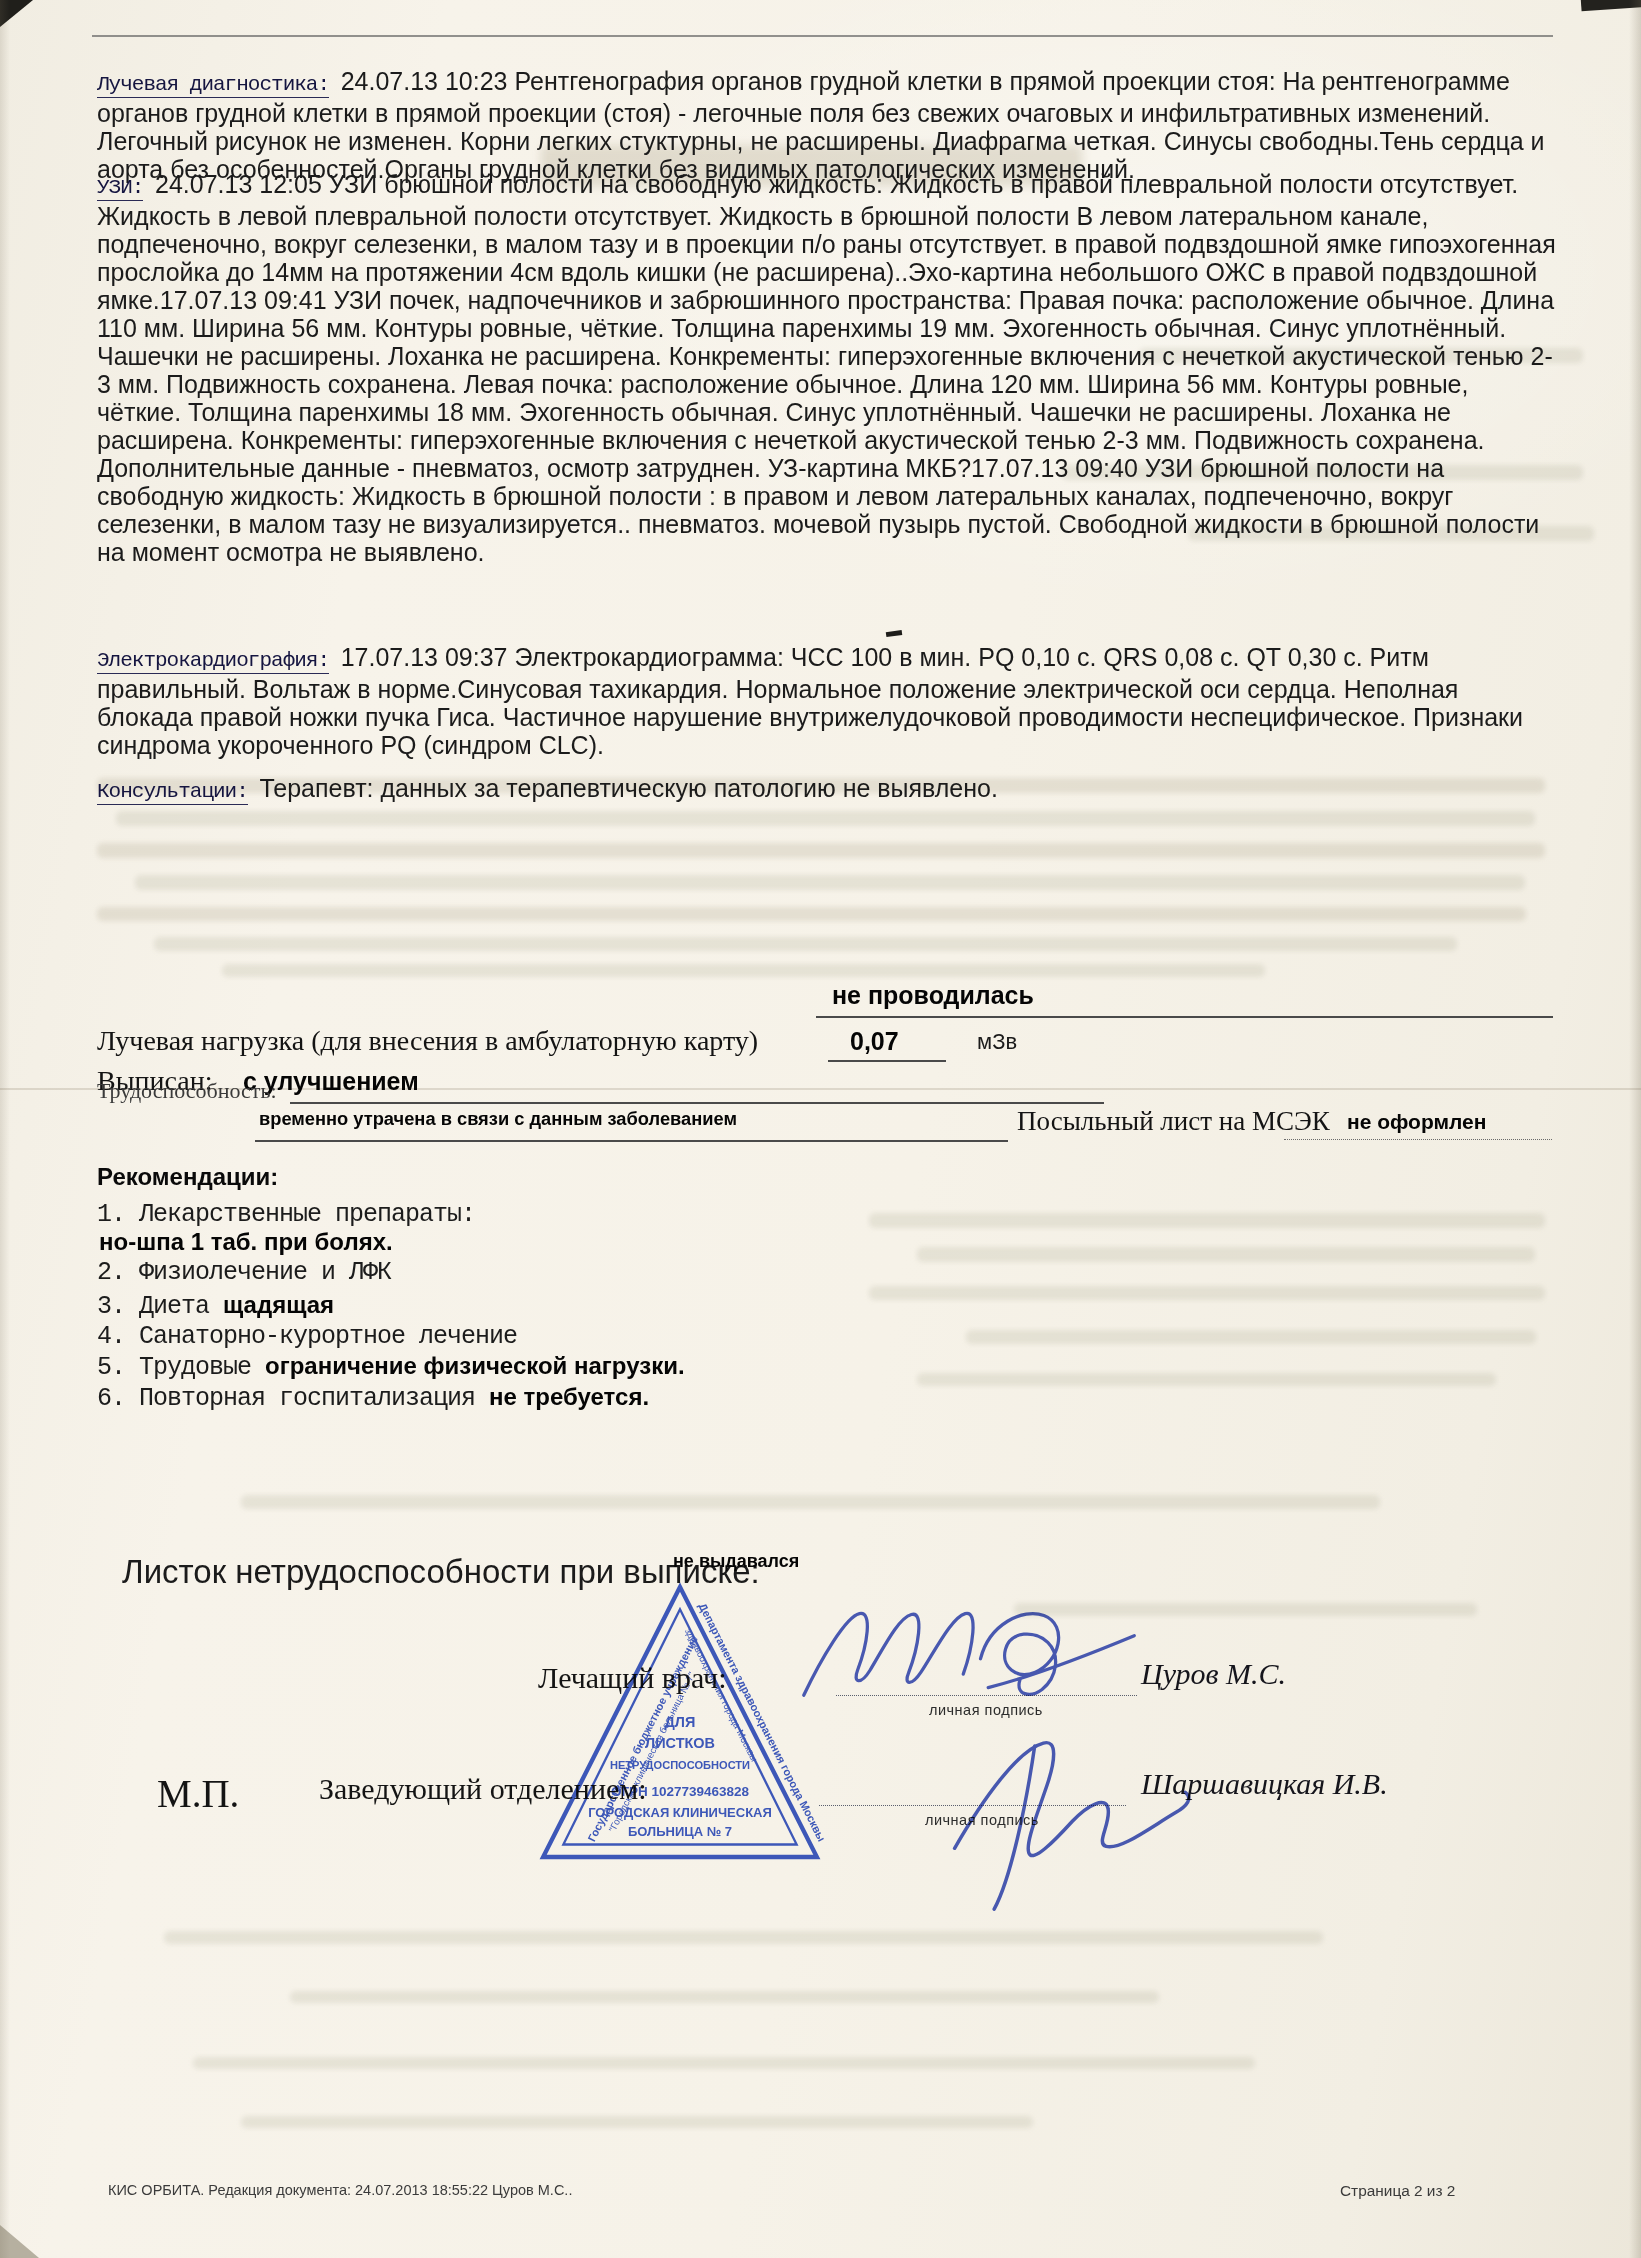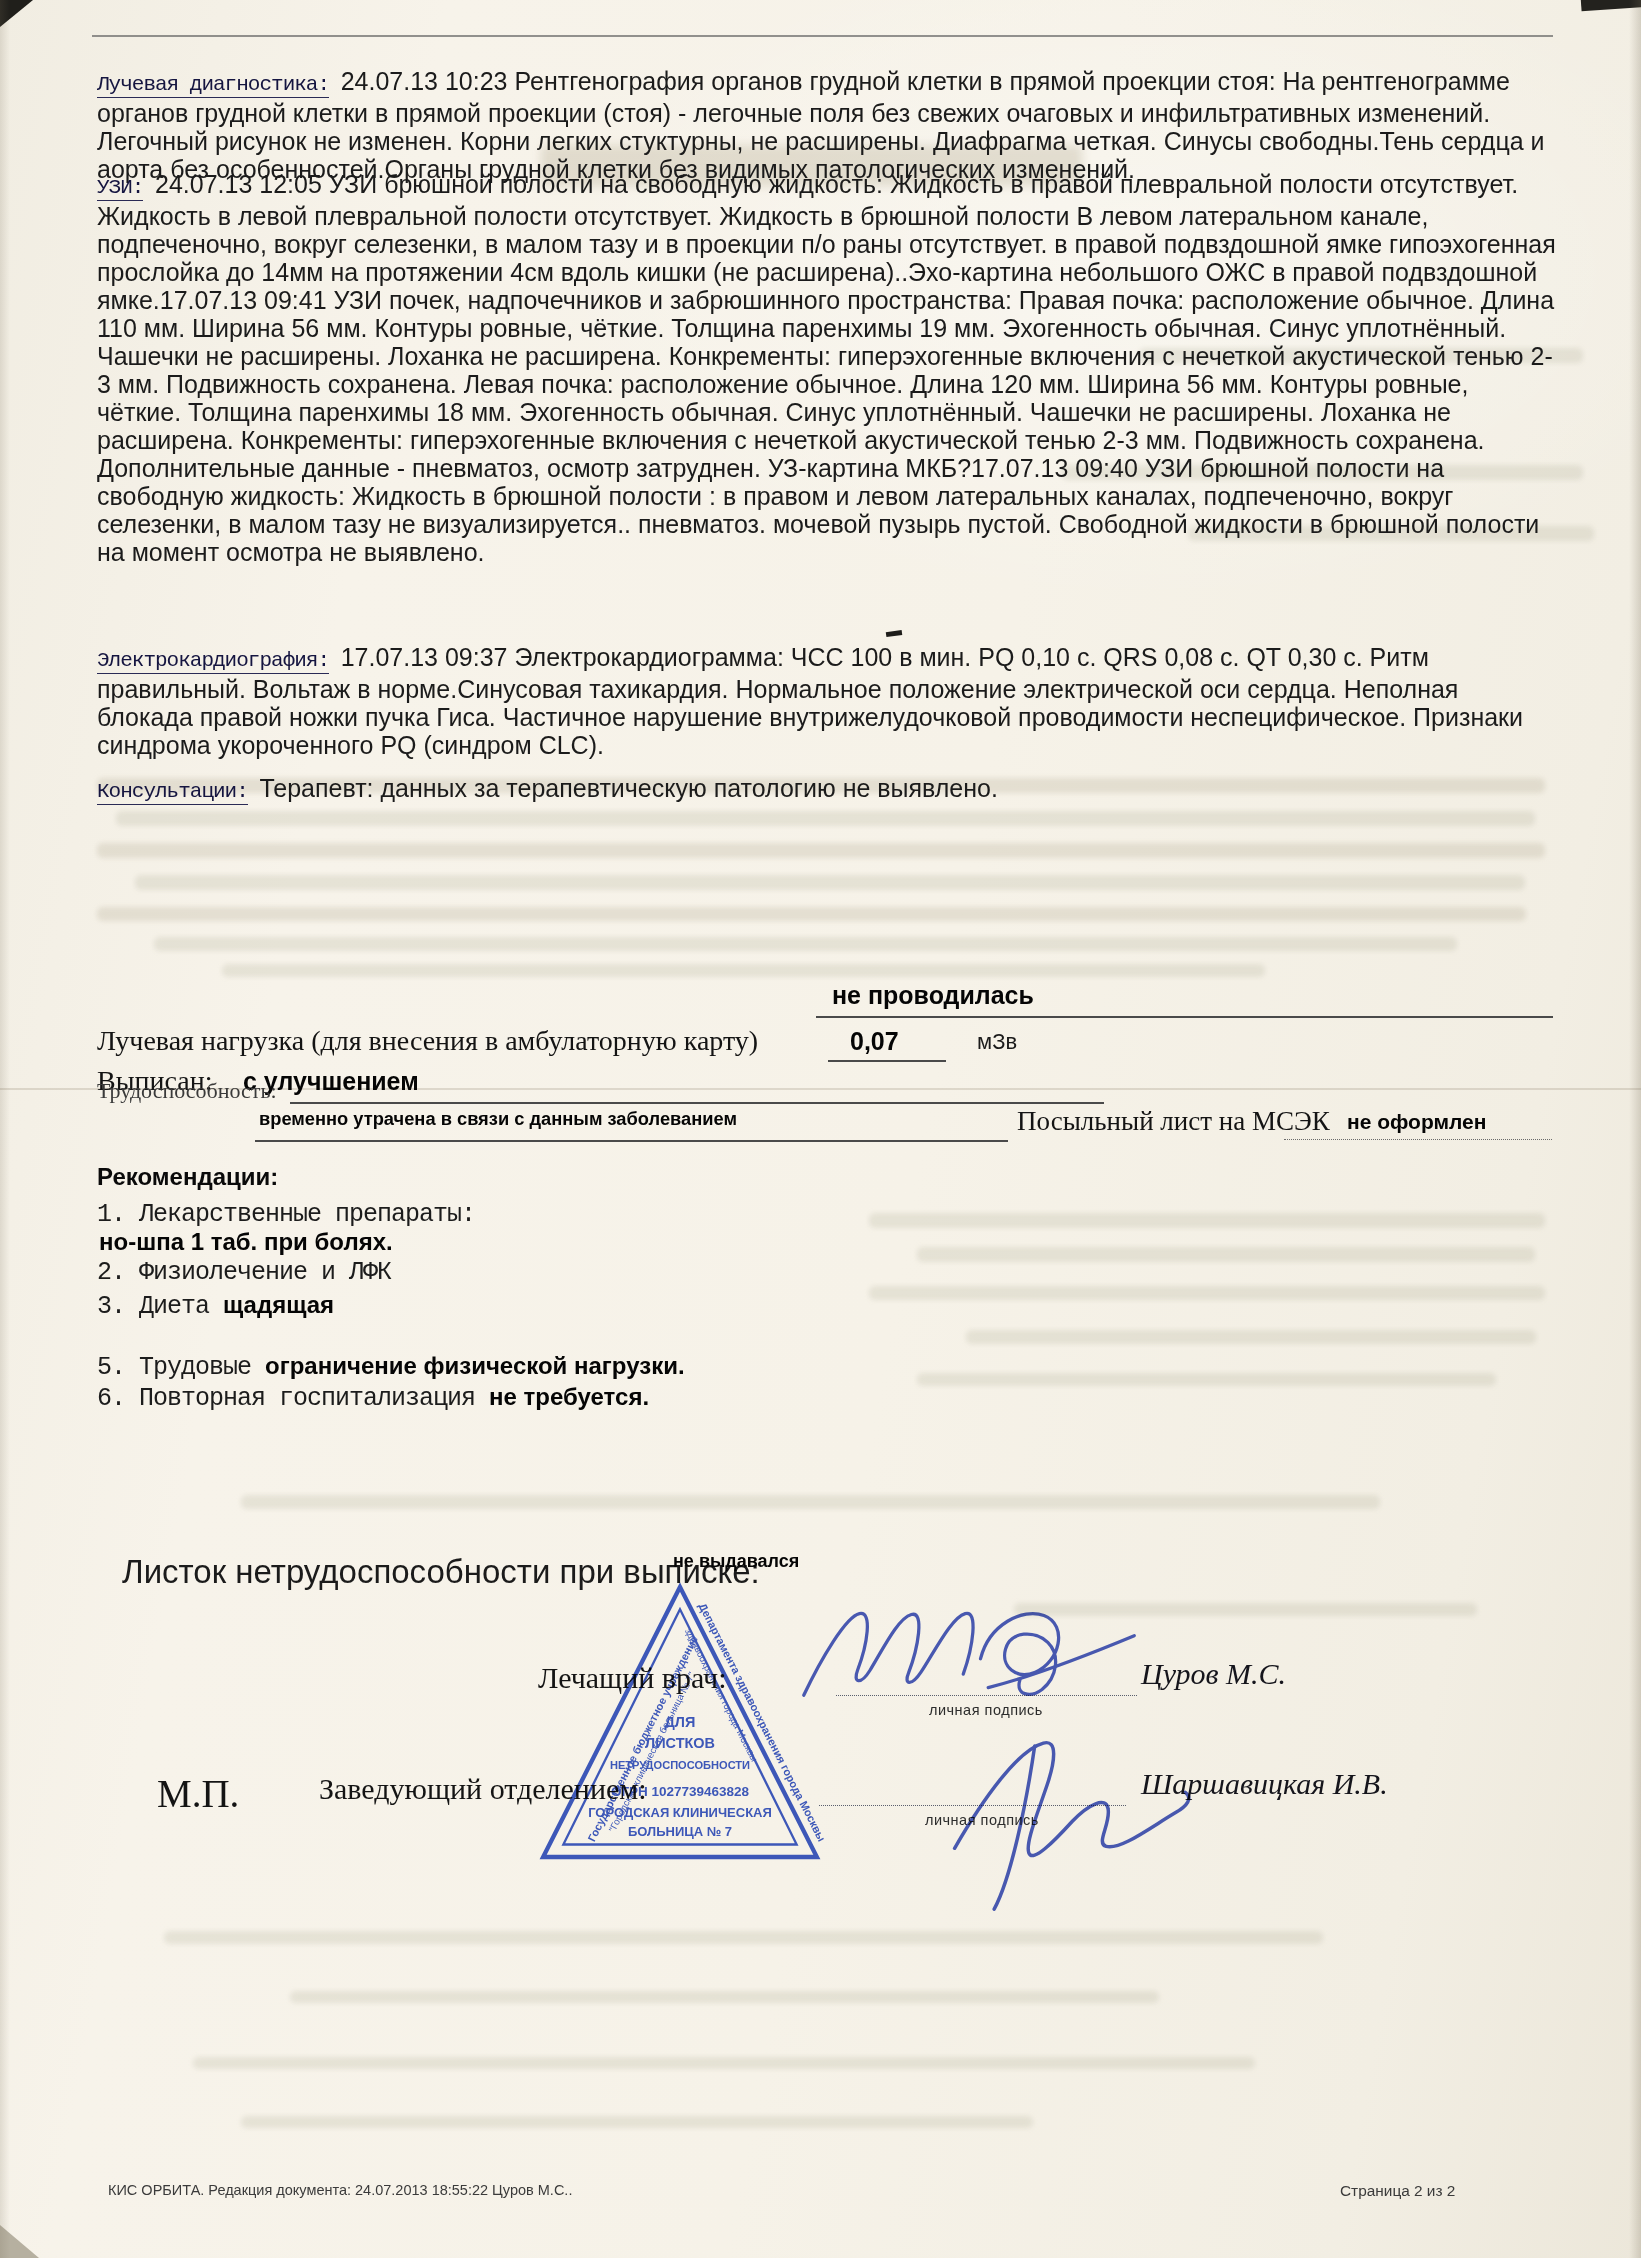--- a/index.html
+++ b/index.html
@@ -127,20 +127,23 @@
   </div>
   <div class="rec-line" style="top:1226px;left:99px;">
     <span> </span><span class="rec-bold">но-шпа 1 таб. при болях.</span>
   </div>
   <div class="rec-line" style="top:1255px;">
     <span>2. Физиолечение и ЛФК</span><span class="rec-bold"></span>
   </div>
   <div class="rec-line" style="top:1289px;">
     <span>3. Диета  </span><span class="rec-bold">щадящая</span>
   </div>
+  <div class="rec-line" style="top:1319px;">
+    <span>4. Санаторно-курортное лечение</span><span class="rec-bold"></span>
+  </div>
   <div class="rec-line" style="top:1350px;">
     <span>5. Трудовые   </span><span class="rec-bold">ограничение физической нагрузки.</span>
   </div>
   <div class="rec-line" style="top:1381px;">
     <span>6. Повторная госпитализация  </span><span class="rec-bold">не требуется.</span>
   </div>
 
   <div class="abs" style="left:122px;top:1553px;font-size:33px;color:#1b1b1b;">Листок нетрудоспособности  при выписке:</div>
   <div class="bval" style="left:673px;top:1551px;font-size:18px;text-align:center;">не выдавался</div>
 

